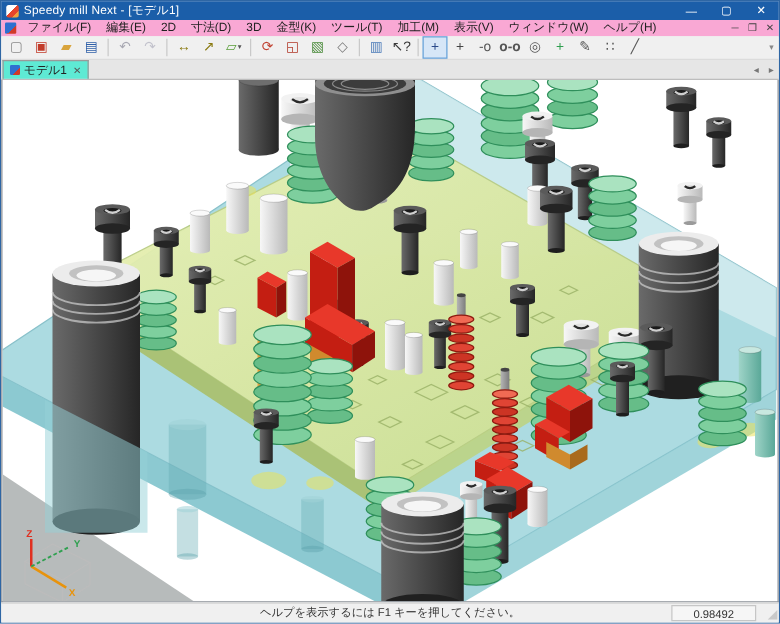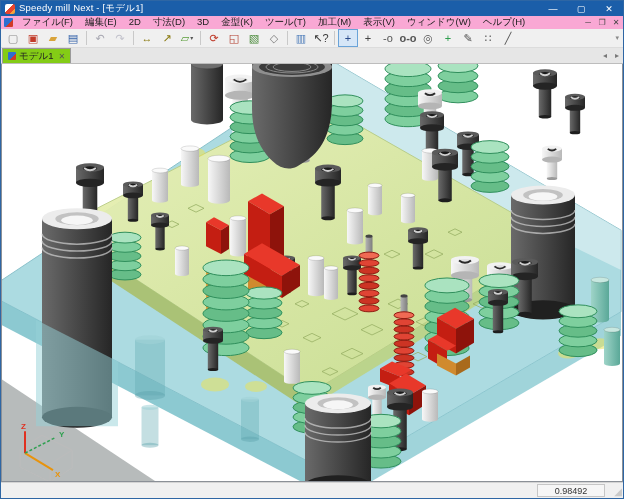--- a/index.html
+++ b/index.html
@@ -28,21 +28,21 @@
   
   .toolbar{height:18px;background:#f0f0f0;border-bottom:1px solid #dcdcdc;display:flex;align-items:center;padding-left:2px;flex:0 0 auto;}
   .tsep{width:1px;height:14px;background:#c9c9c9;margin:0 3px;flex:0 0 auto;}
   .tbtn{width:18px;height:16px;display:flex;align-items:center;justify-content:center;
     font-size:11px;line-height:16px;border:1px solid transparent;flex:0 0 auto;}
   .tbtn.selected{border:1px solid #6aa3d8;background:#d6e6f7;}
   .tbtn .dd{font-size:6px;color:#555;margin-left:1px;}
   .overflow{font-size:7px;color:#888;padding-right:4px;}
   
   .tabbar{height:15px;background:#e6e6e6;border-bottom:1px solid #bdbdbd;display:flex;align-items:flex-end;flex:0 0 auto;}
-  .tab{height:14px;background:#84cc16;border:1px solid #9a9a9a;border-bottom:none;
+  .tab{height:14px;background:#5eead4;border:1px solid #9a9a9a;border-bottom:none;
     display:flex;align-items:center;padding:0 5px;margin-left:1px;font-size:9.5px;color:#222;}
   .tab .ticn{width:8px;height:8px;margin-right:3px;border-radius:1px;
     background:linear-gradient(135deg,#2f6fd0 0 60%,#d03a28 60%);}
   .tab .tclose{margin-left:5px;font-size:8px;color:#555;}
   .tabbar .spacer{flex:1 1 auto;}
   .tabnav{width:12px;text-align:center;font-size:8px;color:#777;line-height:14px;}
   
   .viewport{flex:1 1 auto;position:relative;background:#fff;border:1px solid #8b9097;border-top:none;overflow:hidden;}
   .viewport svg{position:absolute;left:0;top:0;width:100%;height:100%;}
   
@@ -631,17 +631,18 @@
           <line x1="25" y1="452" x2="53" y2="469" stroke="#e8930c" stroke-width="2"></line>
           <line x1="25" y1="452" x2="56" y2="436" stroke="#2fa050" stroke-width="1.5" stroke-dasharray="3,2"></line>
           <text x="21" y="428" fill="#e03020" font-size="8" font-weight="bold" font-family="&quot;Liberation Sans&quot;,&quot;DejaVu Sans&quot;,sans-serif">Z</text>
           <text x="55" y="476" fill="#e8930c" font-size="8" font-weight="bold" font-family="&quot;Liberation Sans&quot;,&quot;DejaVu Sans&quot;,sans-serif">X</text>
           <text x="59" y="436" fill="#2fa050" font-size="8" font-weight="bold" font-family="&quot;Liberation Sans&quot;,&quot;DejaVu Sans&quot;,sans-serif">Y</text>
         </g>
       </svg>
   </div>
 
   <div class="statusbar">
+    <div class="help">ヘルプを表示するには F1 キーを押してください。</div>
     <div class="scale">0.98492</div>
     <div class="grip">◢</div>
   </div>
 
 </div>
 
 </body></html>

